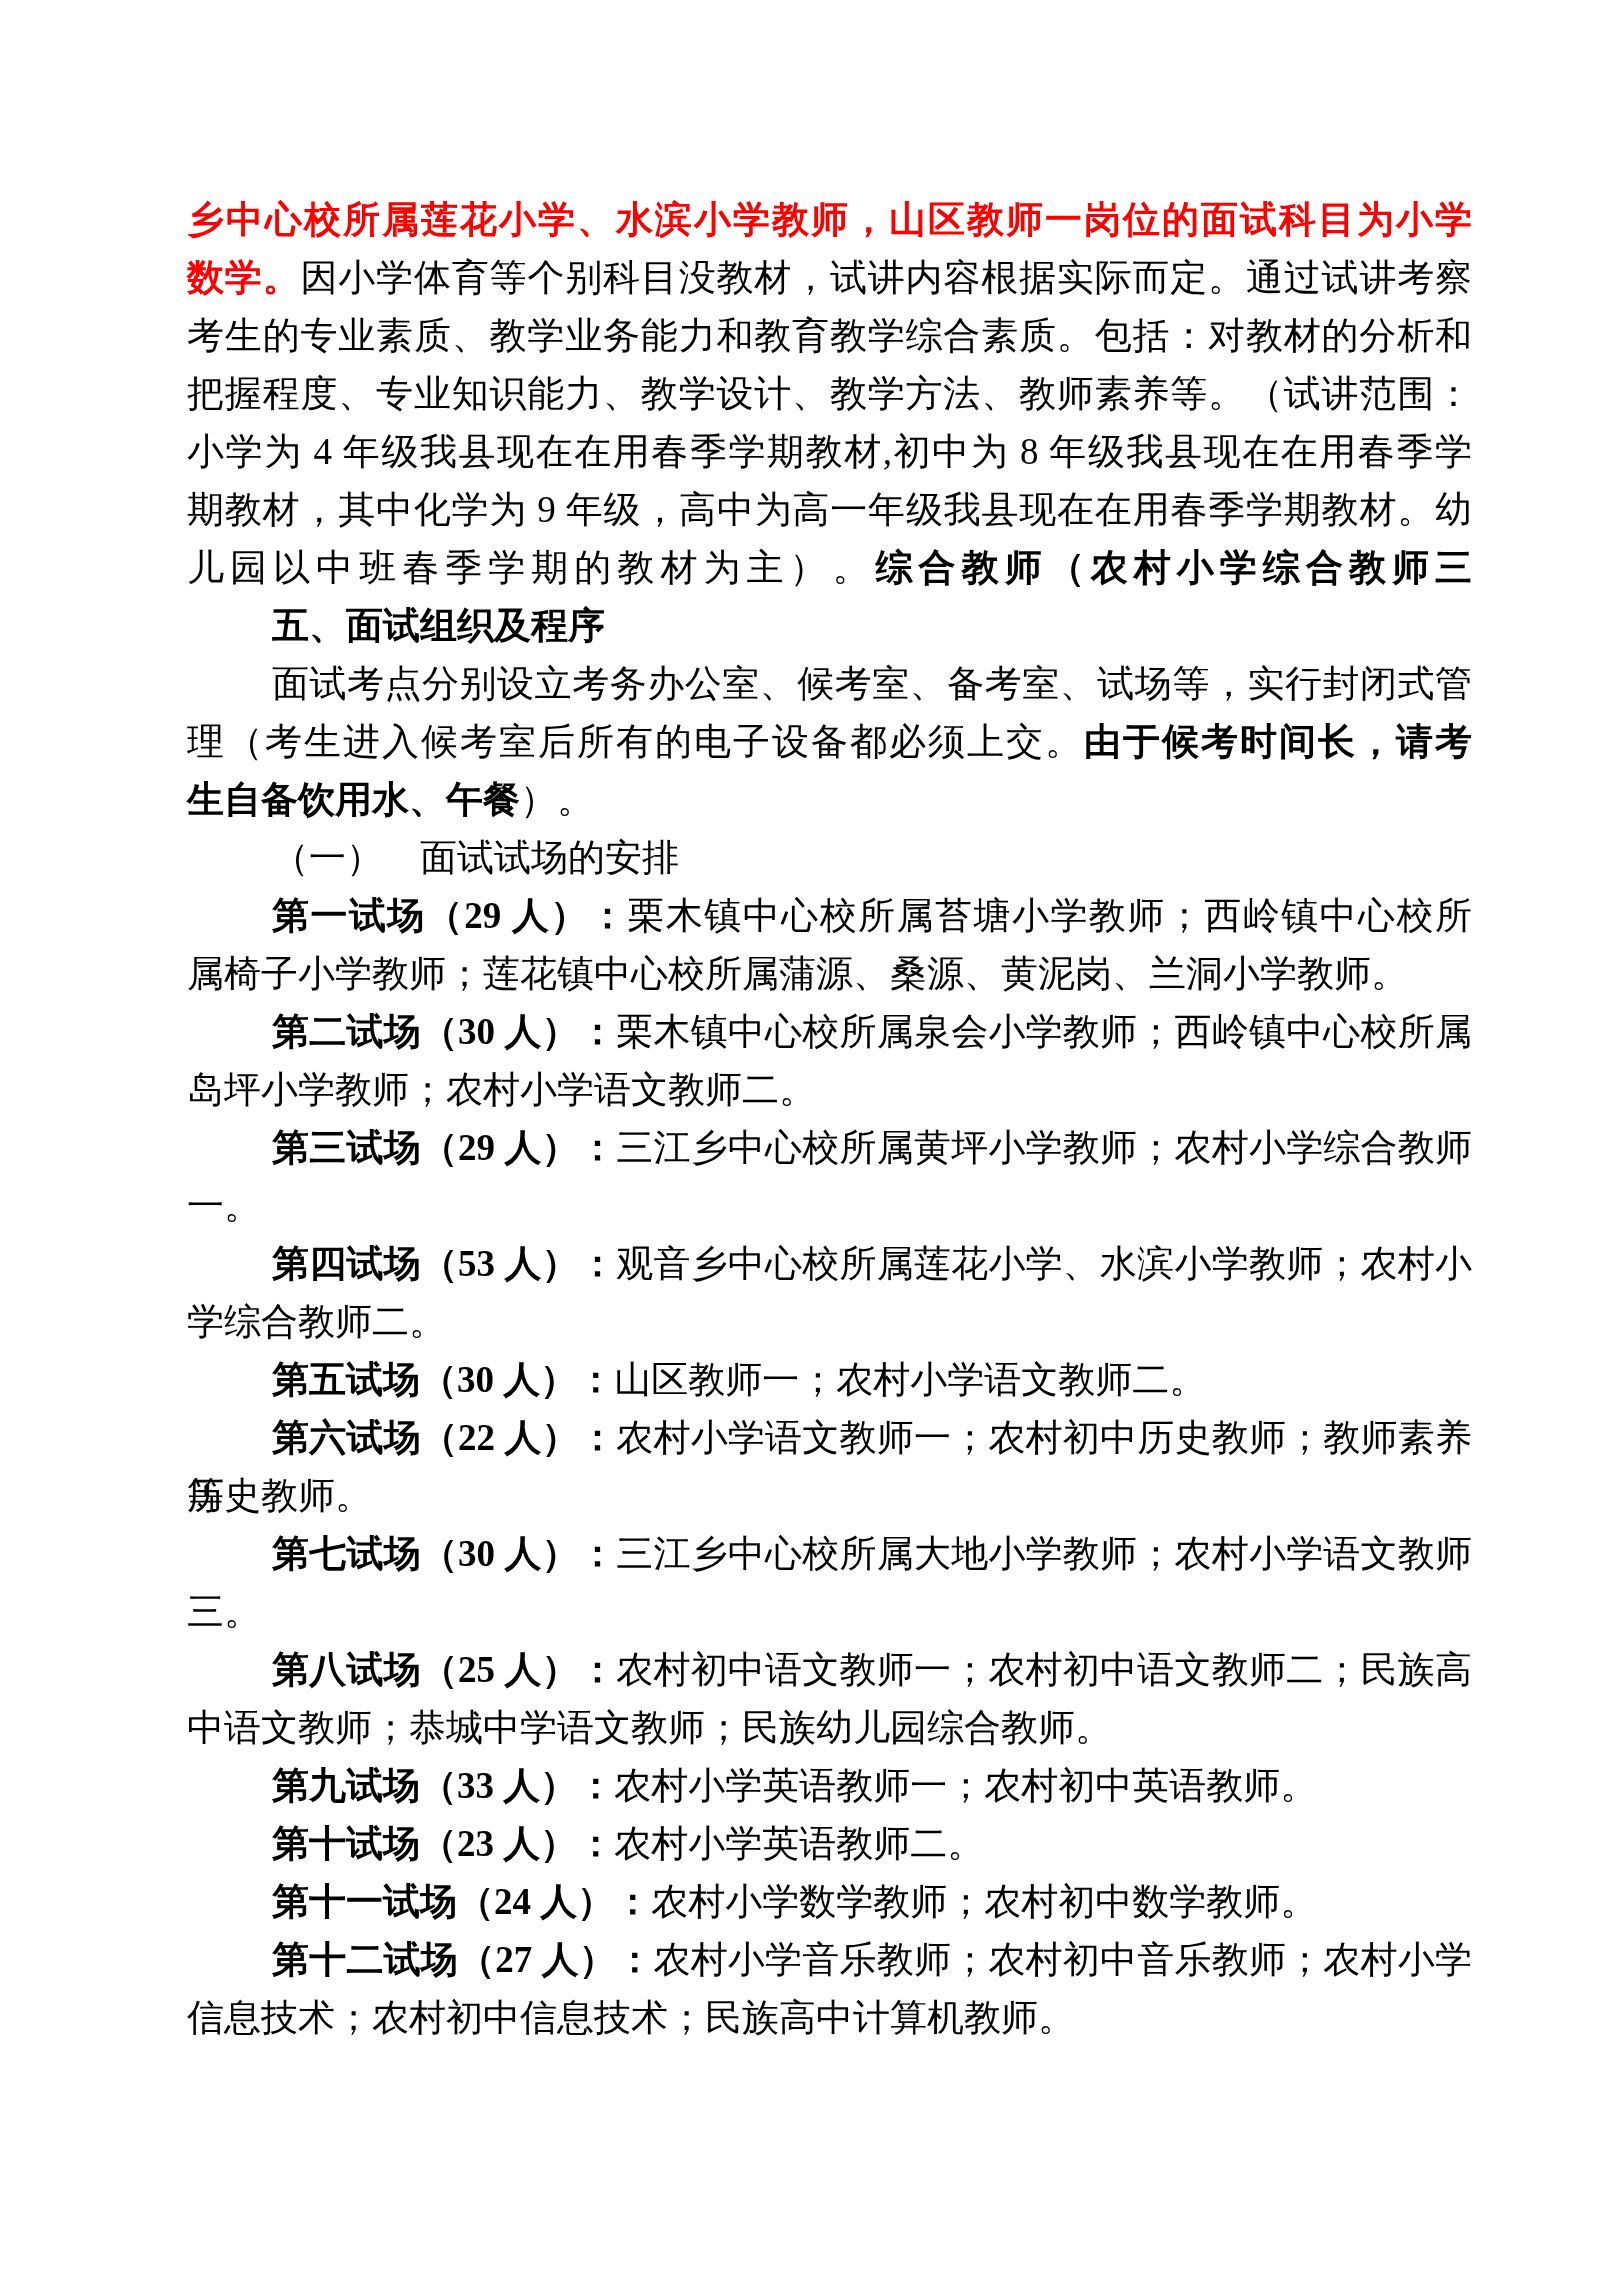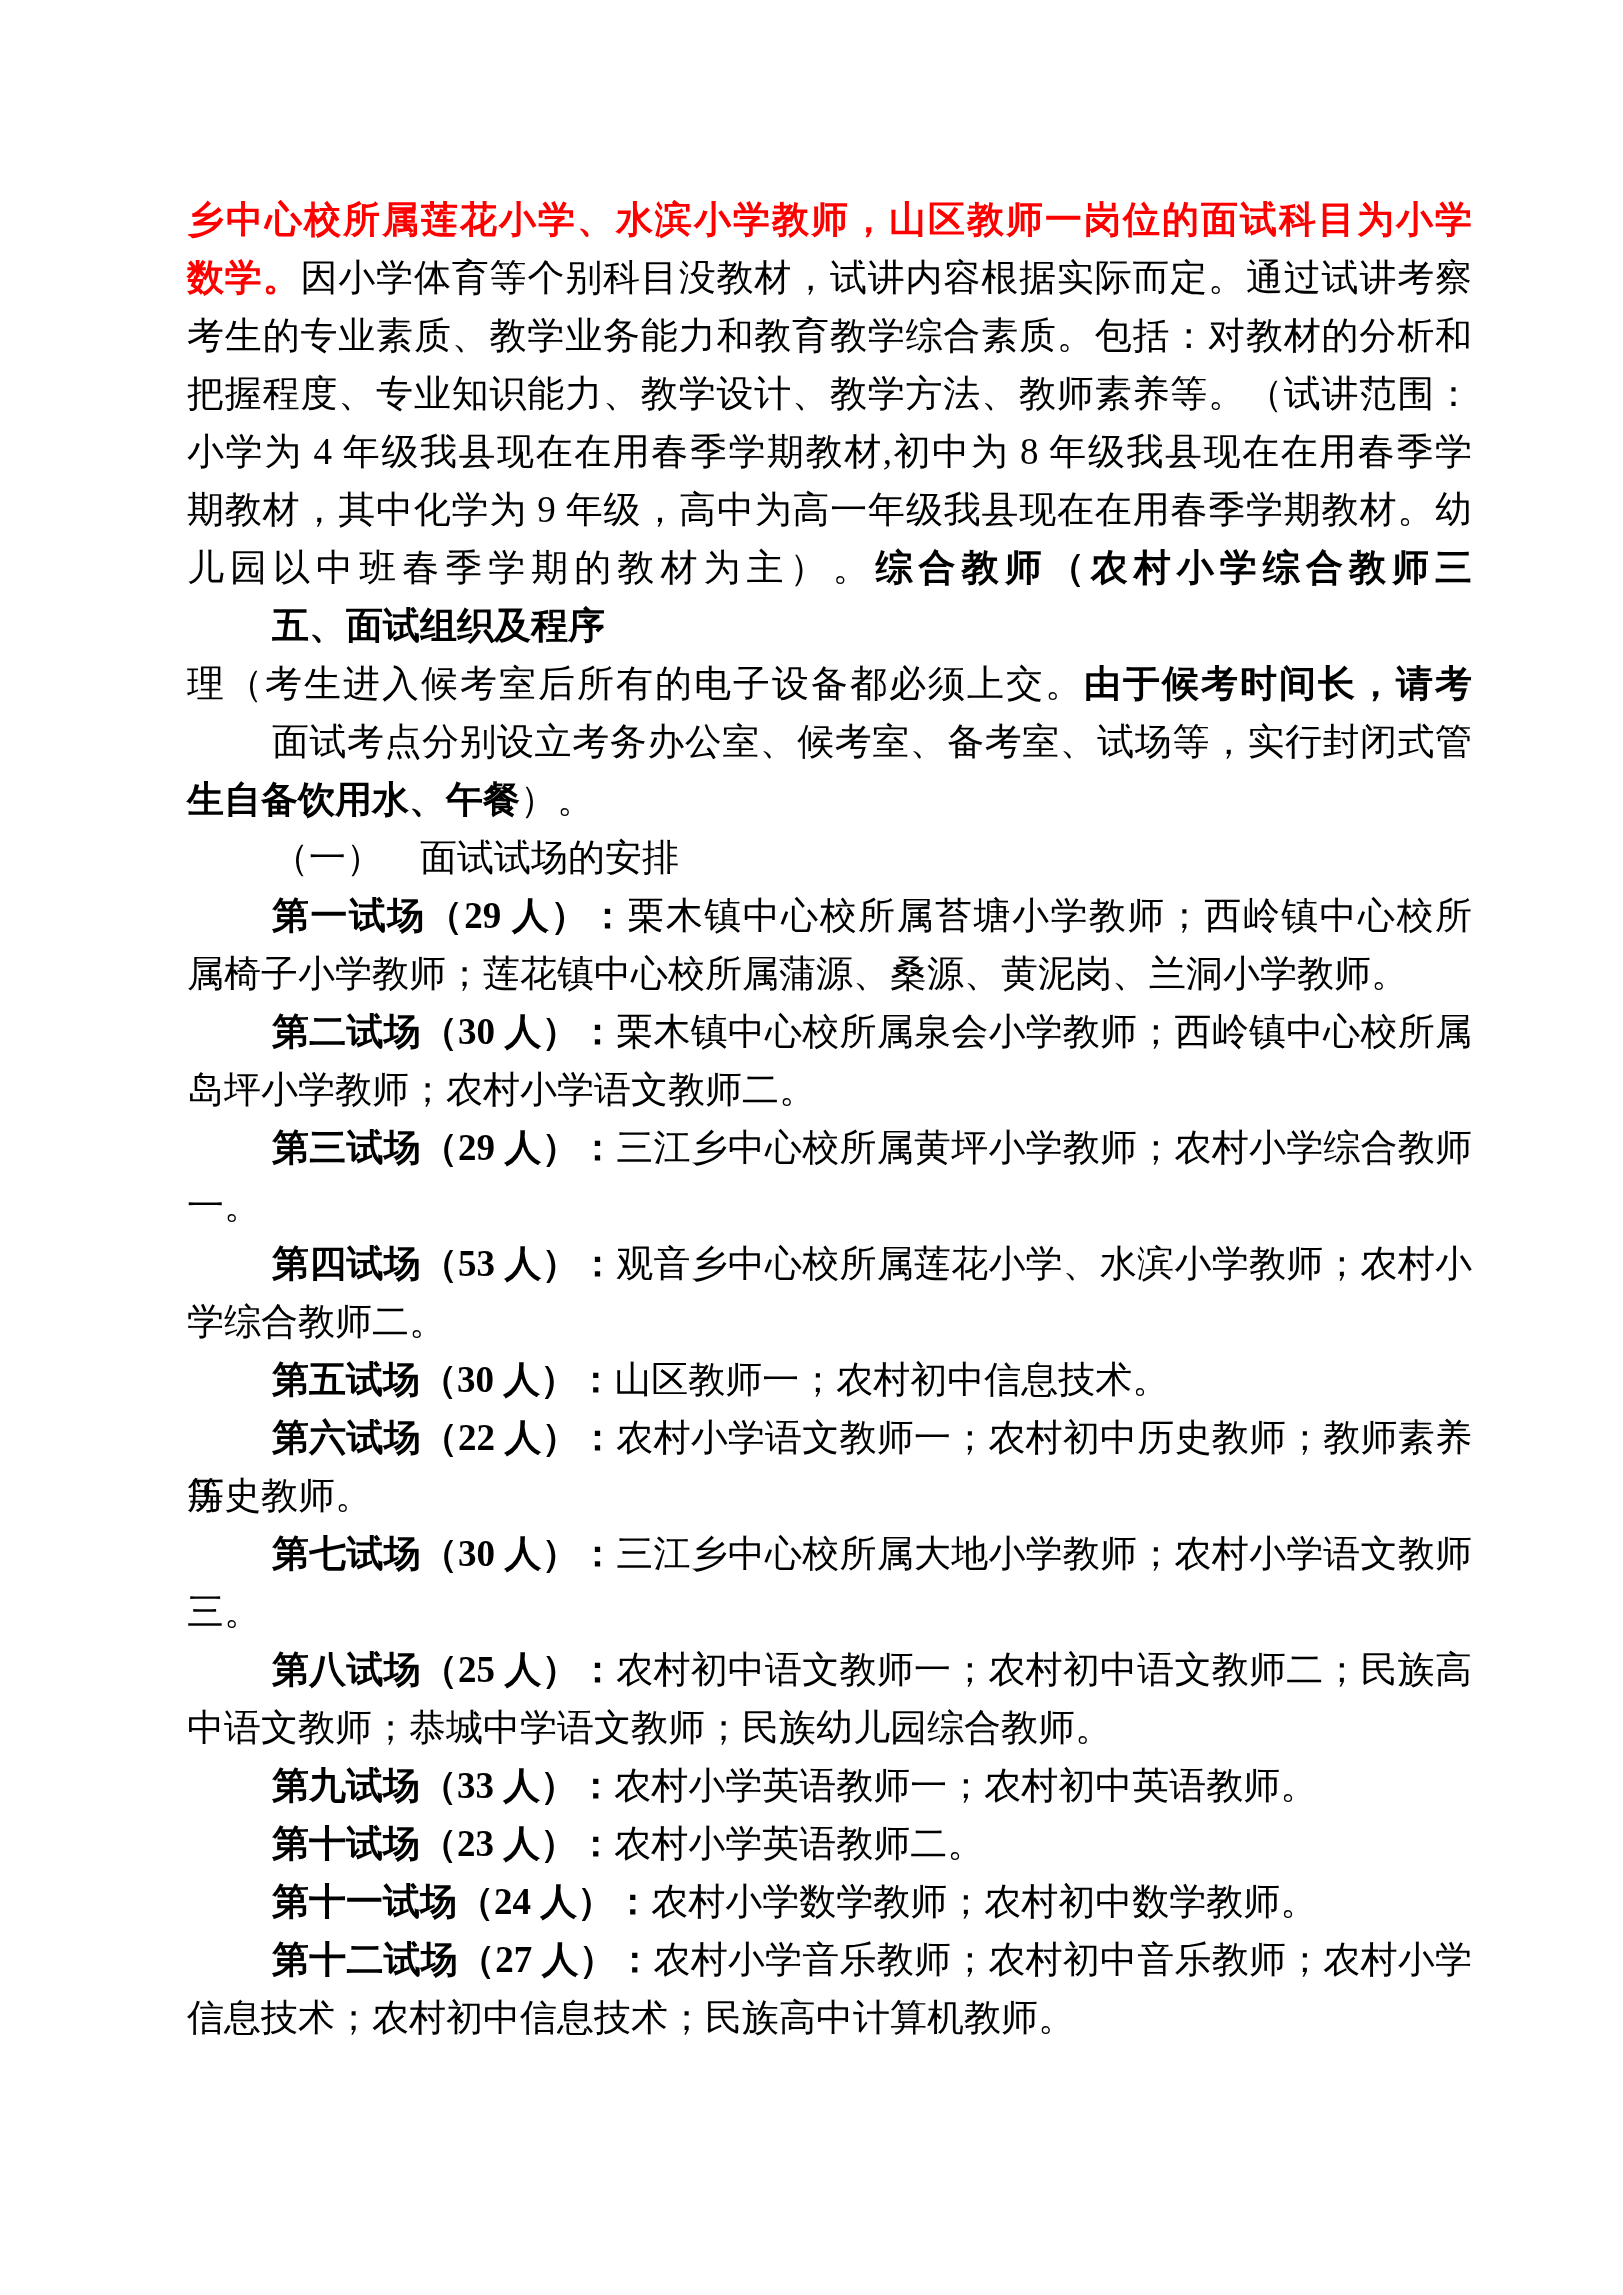--- a/index.html
+++ b/index.html
@@ -45,23 +45,23 @@
 
   <div class="line j"><span>小学为 4 年级我县现在在用春季学期教材,初中为 8 年级我县现在在用春季学</span></div>
 
   <div class="line j"><span>期教材，其中化学为 9 年级，高中为高一年级我县现在在用春季学期教材。幼</span></div>
 
   <div class="line j"><span>儿园以中班春季学期的教材为主）。</span><span class="b">综合教师（农村小学综合教师三</span></div>
 
 
   <div class="line ind"><span class="heading">五、面试组织及程序</span></div>
 
+  <div class="line j ind"><span>面试考点分别设立考务办公室、候考室、备考室、试场等，实行封闭式管</span></div>
+
   <div class="line j"><span>理（考生进入候考室后所有的电子设备都必须上交。</span><span class="b">由于候考时间长，请考</span></div>
-
-  <div class="line j ind"><span>面试考点分别设立考务办公室、候考室、备考室、试场等，实行封闭式管</span></div>
 
   <div class="line"><span class="b">生自备饮用水、午餐</span><span>）。</span></div>
 
   <div class="line ind"><span>（一）　面试试场的安排</span></div>
 
   <div class="line j ind"><span class="b">第一试场（29 人）：</span><span>栗木镇中心校所属苔塘小学教师；西岭镇中心校所</span></div>
 
   <div class="line"><span>属椅子小学教师；莲花镇中心校所属蒲源、桑源、黄泥岗、兰洞小学教师。</span></div>
 
   <div class="line j ind"><span class="b">第二试场（30 人）：</span><span>栗木镇中心校所属泉会小学教师；西岭镇中心校所属</span></div>
@@ -69,21 +69,21 @@
   <div class="line"><span>岛坪小学教师；农村小学语文教师二。</span></div>
 
   <div class="line j ind"><span class="b">第三试场（29 人）：</span><span>三江乡中心校所属黄坪小学教师；农村小学综合教师</span></div>
 
   <div class="line"><span>一。</span></div>
 
   <div class="line j ind"><span class="b">第四试场（53 人）：</span><span>观音乡中心校所属莲花小学、水滨小学教师；农村小</span></div>
 
   <div class="line"><span>学综合教师二。</span></div>
 
-  <div class="line ind"><span class="b">第五试场（30 人）：</span><span>山区教师一；农村初中信息技术。</span></div>
+  <div class="line ind"><span class="b">第五试场（30 人）：</span><span>山区教师一；农村小学语文教师二。</span></div>
 
   <div class="line j ind"><span class="b">第六试场（22 人）：</span><span>农村小学语文教师一；农村初中历史教师；教师素养等</span></div>
 
   <div class="line"><span>历史教师。</span></div>
 
   <div class="line j ind"><span class="b">第七试场（30 人）：</span><span>三江乡中心校所属大地小学教师；农村小学语文教师</span></div>
 
   <div class="line"><span>三。</span></div>
 
   <div class="line j ind"><span class="b">第八试场（25 人）：</span><span>农村初中语文教师一；农村初中语文教师二；民族高</span></div>

